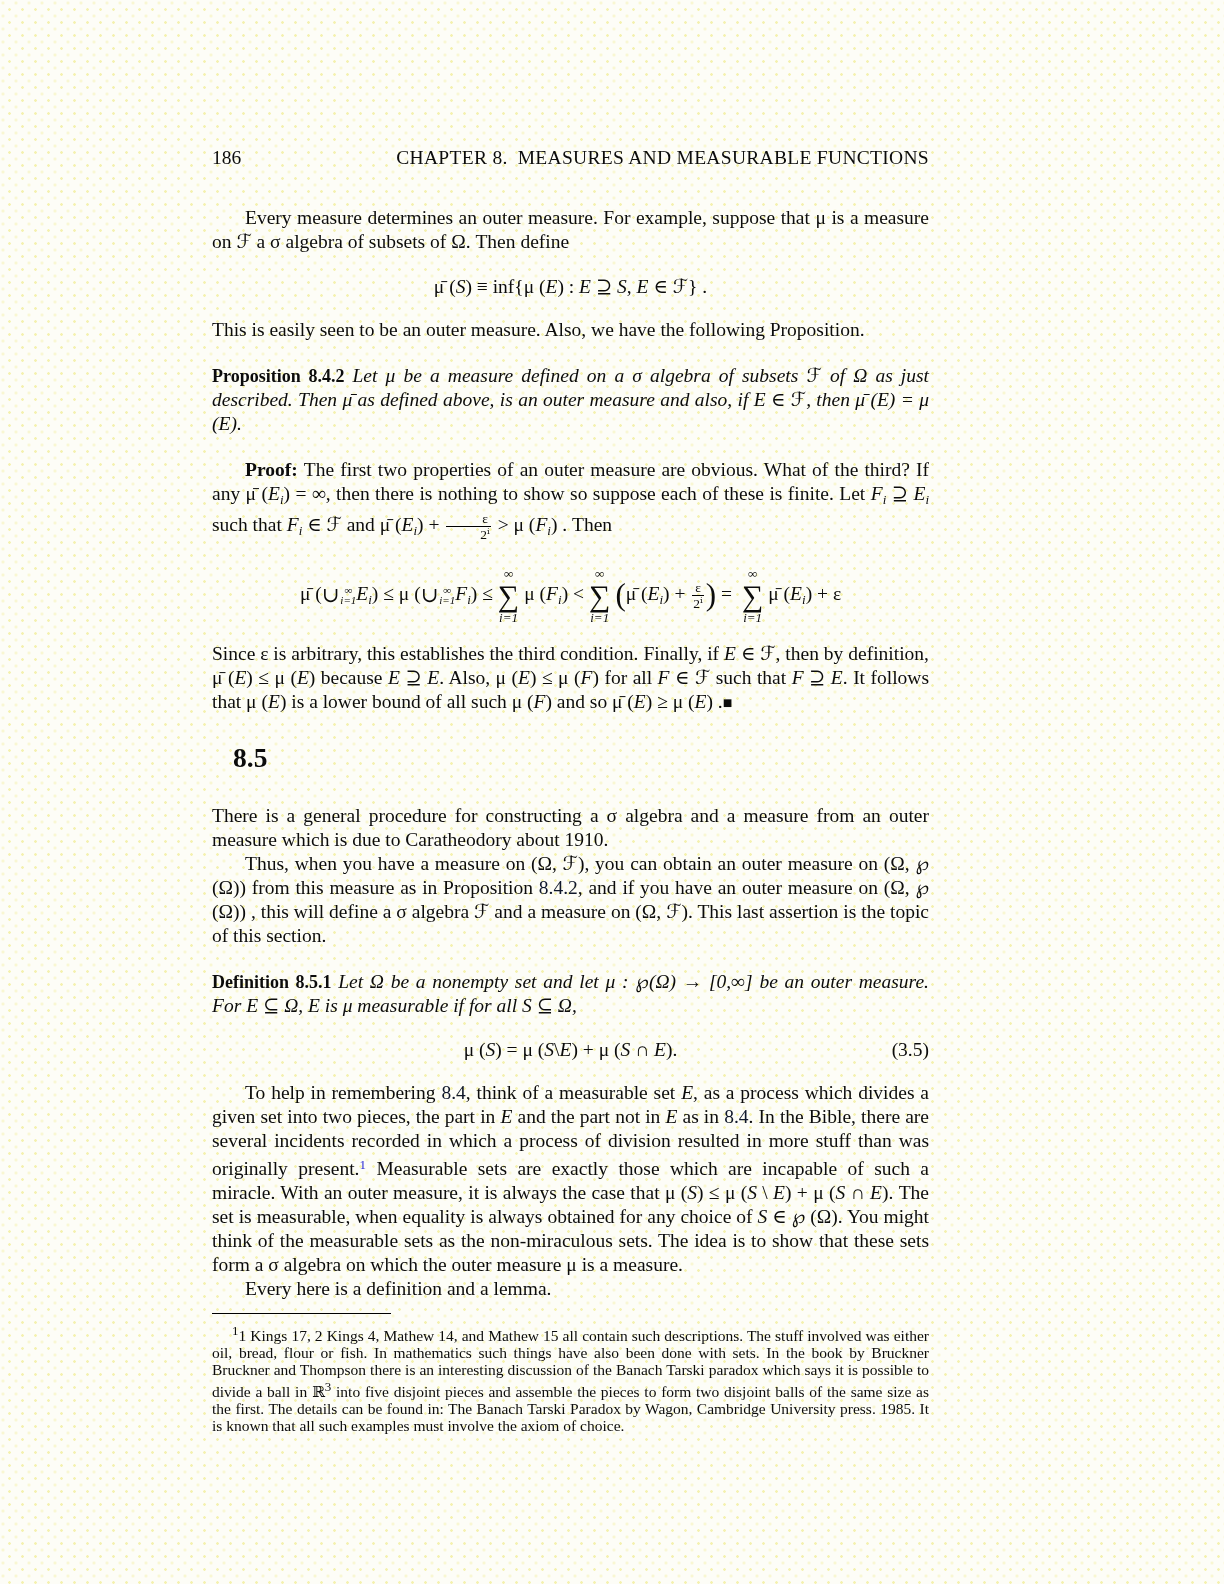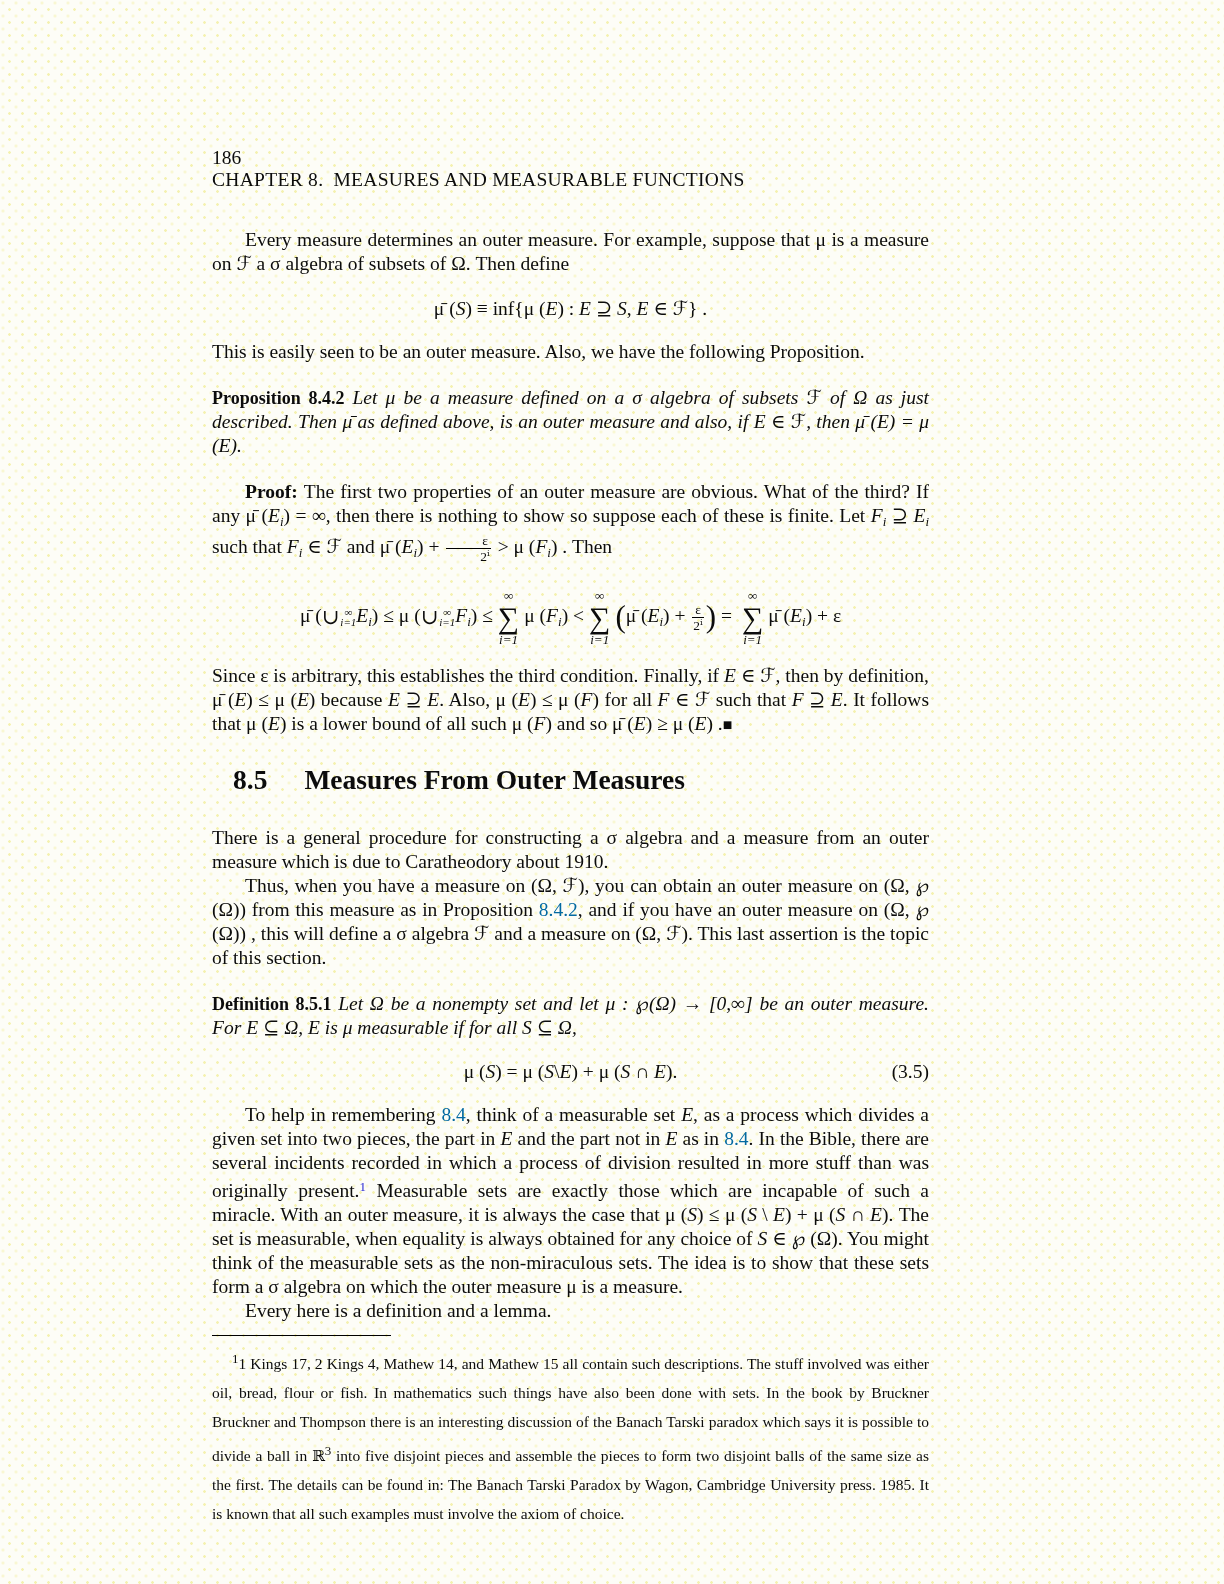--- a/index.html
+++ b/index.html
@@ -9,52 +9,52 @@
     background-image:
       radial-gradient(rgba(238,232,120,0.55) 1px, rgba(238,232,120,0) 1.6px),
       radial-gradient(rgba(238,232,120,0.35) 1px, rgba(238,232,120,0) 1.6px);
     background-size:13px 13px,13px 13px;
     background-position:3px 3px,9.5px 9.5px;
     color:#0c0c0c;
     font-family:"Liberation Serif","DejaVu Serif","DejaVu Sans",serif;
   }
   .page{width:717px;margin-left:212px;padding-top:147px;}
   .pagehead{display:flex;justify-content:space-between;align-items:baseline;
-    font-size:19.5px;margin-bottom:37px;flex-direction:column;}
+    font-size:19.5px;margin-bottom:37px;}
   .runhead{letter-spacing:0.3px;}
   p{margin:0;font-size:19.5px;line-height:24px;text-align:justify;}
   p.ind{text-indent:33px;}
   .thm{margin-top:22px;}
   .proofp{margin-top:22px;}
   .bh{font-weight:bold;font-size:18px;font-style:normal;}
   .h2{display:flex;gap:37px;margin:27px 0 30px 21px;font-size:27.5px;font-weight:bold;}
   .eq{font-size:19.5px;text-align:center;position:relative;margin:21px 0 20px;}
   .eq.big{margin:24px 0 18px;}
   .eqtag{position:absolute;right:0;top:50%;transform:translateY(-50%);}
   .i{font-style:italic;}
   .b{font-weight:bold;}
   .sub{font-size:13px;font-style:italic;vertical-align:-4px;}
   .sup{font-size:13px;vertical-align:6px;font-style:normal;}
   .fnref{color:#2a2ad4;font-size:13px;vertical-align:6px;}
-  a.mlink{color:#0369a1;text-decoration:none;cursor:pointer;}
+  a.mlink{color:#0f172a;text-decoration:none;cursor:pointer;}
   .frac{display:inline-flex;flex-direction:column;align-items:center;
     vertical-align:middle;font-size:13.5px;line-height:13px;margin:0 2px;font-style:normal;}
   .frac .den{border-top:1px solid #000;margin-top:1px;padding:1px 1px 0;}
   .bigop{display:inline-flex;flex-direction:column;align-items:center;
     vertical-align:middle;margin:0 5px;}
   .bigop .lim{font-size:13px;line-height:13px;font-style:italic;}
   .bigop .sym{font-size:30px;line-height:31px;font-style:normal;}
   .oplim{display:inline-flex;align-items:center;vertical-align:middle;}
   .oplim .obase{font-size:21px;line-height:20px;}
   .oplim .col{display:flex;flex-direction:column;font-size:11px;line-height:10.5px;
     font-style:italic;margin-left:1px;}
   .bp{display:inline-block;font-size:31px;vertical-align:middle;line-height:26px;}
   .qed{font-size:16px;}
   .fnrule{width:179px;border-top:1.6px solid #000;margin:12px 0 8px;}
-  p.footnote{font-size:15.5px;line-height:29px;text-indent:20px;}
+  p.footnote{font-size:15.5px;line-height:17px;text-indent:20px;}
 </style>
 </head>
 <body>
 
 <div class="page">
   <div class="pagehead">
     <span>186</span>
     <span class="runhead">CHAPTER 8. MEASURES AND MEASURABLE FUNCTIONS</span>
   </div>
   <div id="content">
@@ -90,21 +90,20 @@
             <span class="num">ε</span>
             <span class="den">2ⁱ</span>
           </span><span class="bp">)</span> = <span class="bigop">
             <span class="lim">∞</span>
             <span class="sym">∑</span>
             <span class="lim">i=1</span>
           </span>μ̄ (<span class="i">E</span><span class="sub">i</span>) + ε</span></div>
       <p>Since ε is arbitrary, this establishes the third condition. Finally, if <span class="i">E</span> ∈ ℱ,  then by defini­tion, μ̄ (<span class="i">E</span>) ≤ μ (<span class="i">E</span>) because <span class="i">E</span> ⊇ <span class="i">E</span>. Also, μ (<span class="i">E</span>) ≤ μ (<span class="i">F</span>) for all <span class="i">F</span> ∈ ℱ such that <span class="i">F</span> ⊇ <span class="i">E</span>. It follows that μ (<span class="i">E</span>) is a lower bound of all such μ (<span class="i">F</span>) and so μ̄ (<span class="i">E</span>) ≥ μ (<span class="i">E</span>) .<span class="qed">■</span></p>
       <div class="h2">
         <span class="h2num">8.5</span>
-        <span class="h2title">Measures From Outer Measures</span>
       </div>
       <p>There is a general procedure for constructing a σ algebra and a measure from an outer measure which is due to Caratheodory about 1910.</p>
       <p class=" ind">Thus, when you have a measure on (Ω, ℱ), you can obtain an outer measure on (Ω, ℘ (Ω)) from this measure as in Proposition <a class="mlink">8.4.2</a>, and if you have an outer measure on (Ω, ℘ (Ω)) , this will define a σ algebra ℱ and a measure on (Ω, ℱ). This last assertion is the topic of this section.</p>
       <p class="thm"><span class="bh">Definition 8.5.1</span><span class="i">  Let Ω be a nonempty set and let μ : ℘(Ω) → [0,∞] be an outer measure. For </span><span class="i">E</span><span class="i"> ⊆ Ω, </span><span class="i">E</span><span class="i"> is μ measurable if for all </span><span class="i">S</span><span class="i"> ⊆ Ω,</span></p>
       <div class="eq"><span class="eqinner">μ (<span class="i">S</span>) = μ (<span class="i">S</span>\<span class="i">E</span>) + μ (<span class="i">S</span> ∩ <span class="i">E</span>).</span><span class="eqtag">(3.5)</span></div>
       <p class=" ind">To help in remembering <a class="mlink">8.4</a>, think of a measurable set <span class="i">E</span>, as a process which divides a given set into two pieces, the part in <span class="i">E</span> and the part not in <span class="i">E</span> as in <a class="mlink">8.4</a>. In the Bible, there are several incidents recorded in which a process of division resulted in more stuff than was originally present.<sup class="fnref">1</sup> Measurable sets are exactly those which are incapable of such a miracle. With an outer measure, it is always the case that μ (<span class="i">S</span>) ≤ μ (<span class="i">S</span> \ <span class="i">E</span>) + μ (<span class="i">S</span> ∩ <span class="i">E</span>). The set is measurable, when equality is always obtained for any choice of <span class="i">S</span> ∈ ℘ (Ω). You might think of the measurable sets as the non-miraculous sets. The idea is to show that these sets form a σ algebra on which the outer measure μ is a measure.</p>
       <p class=" ind">Every here is a definition and a lemma.</p>
       <div class="fnrule"></div>
       <p class="footnote"><span class="sup">1</span>1 Kings 17, 2 Kings 4, Mathew 14, and Mathew 15 all contain such descriptions.  The stuff involved was either oil, bread, flour or fish. In mathematics such things have also been done with sets. In the book by Bruckner Bruckner and Thompson there is an interesting discussion of the Banach Tarski paradox which says it is possible to divide a ball in ℝ<span class="sup">3</span> into five disjoint pieces and assemble the pieces to form two disjoint balls of the same size as the first. The details can be found in: The Banach Tarski Paradox by Wagon, Cambridge University press. 1985. It is known that all such examples must involve the axiom of choice.</p>
     </div>

